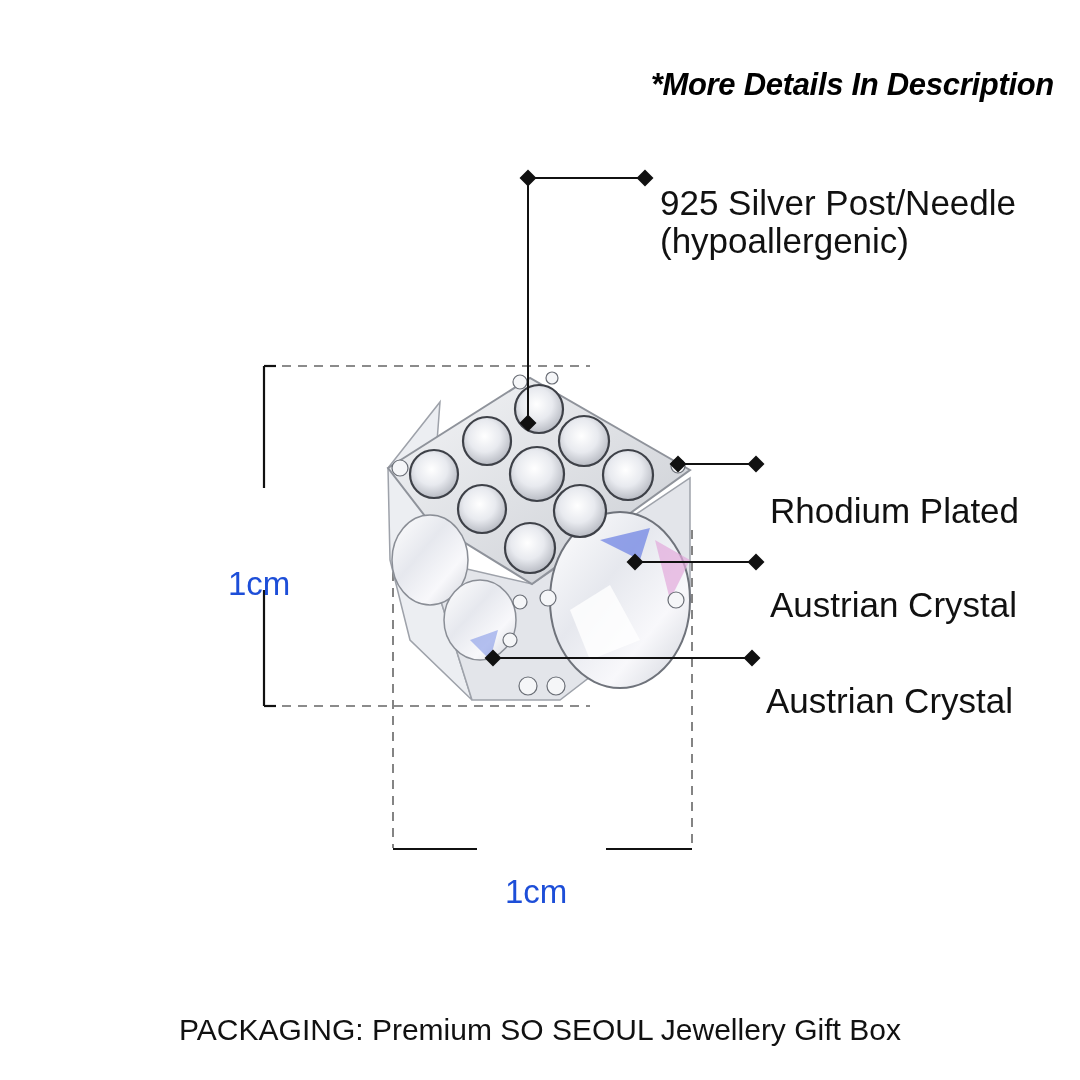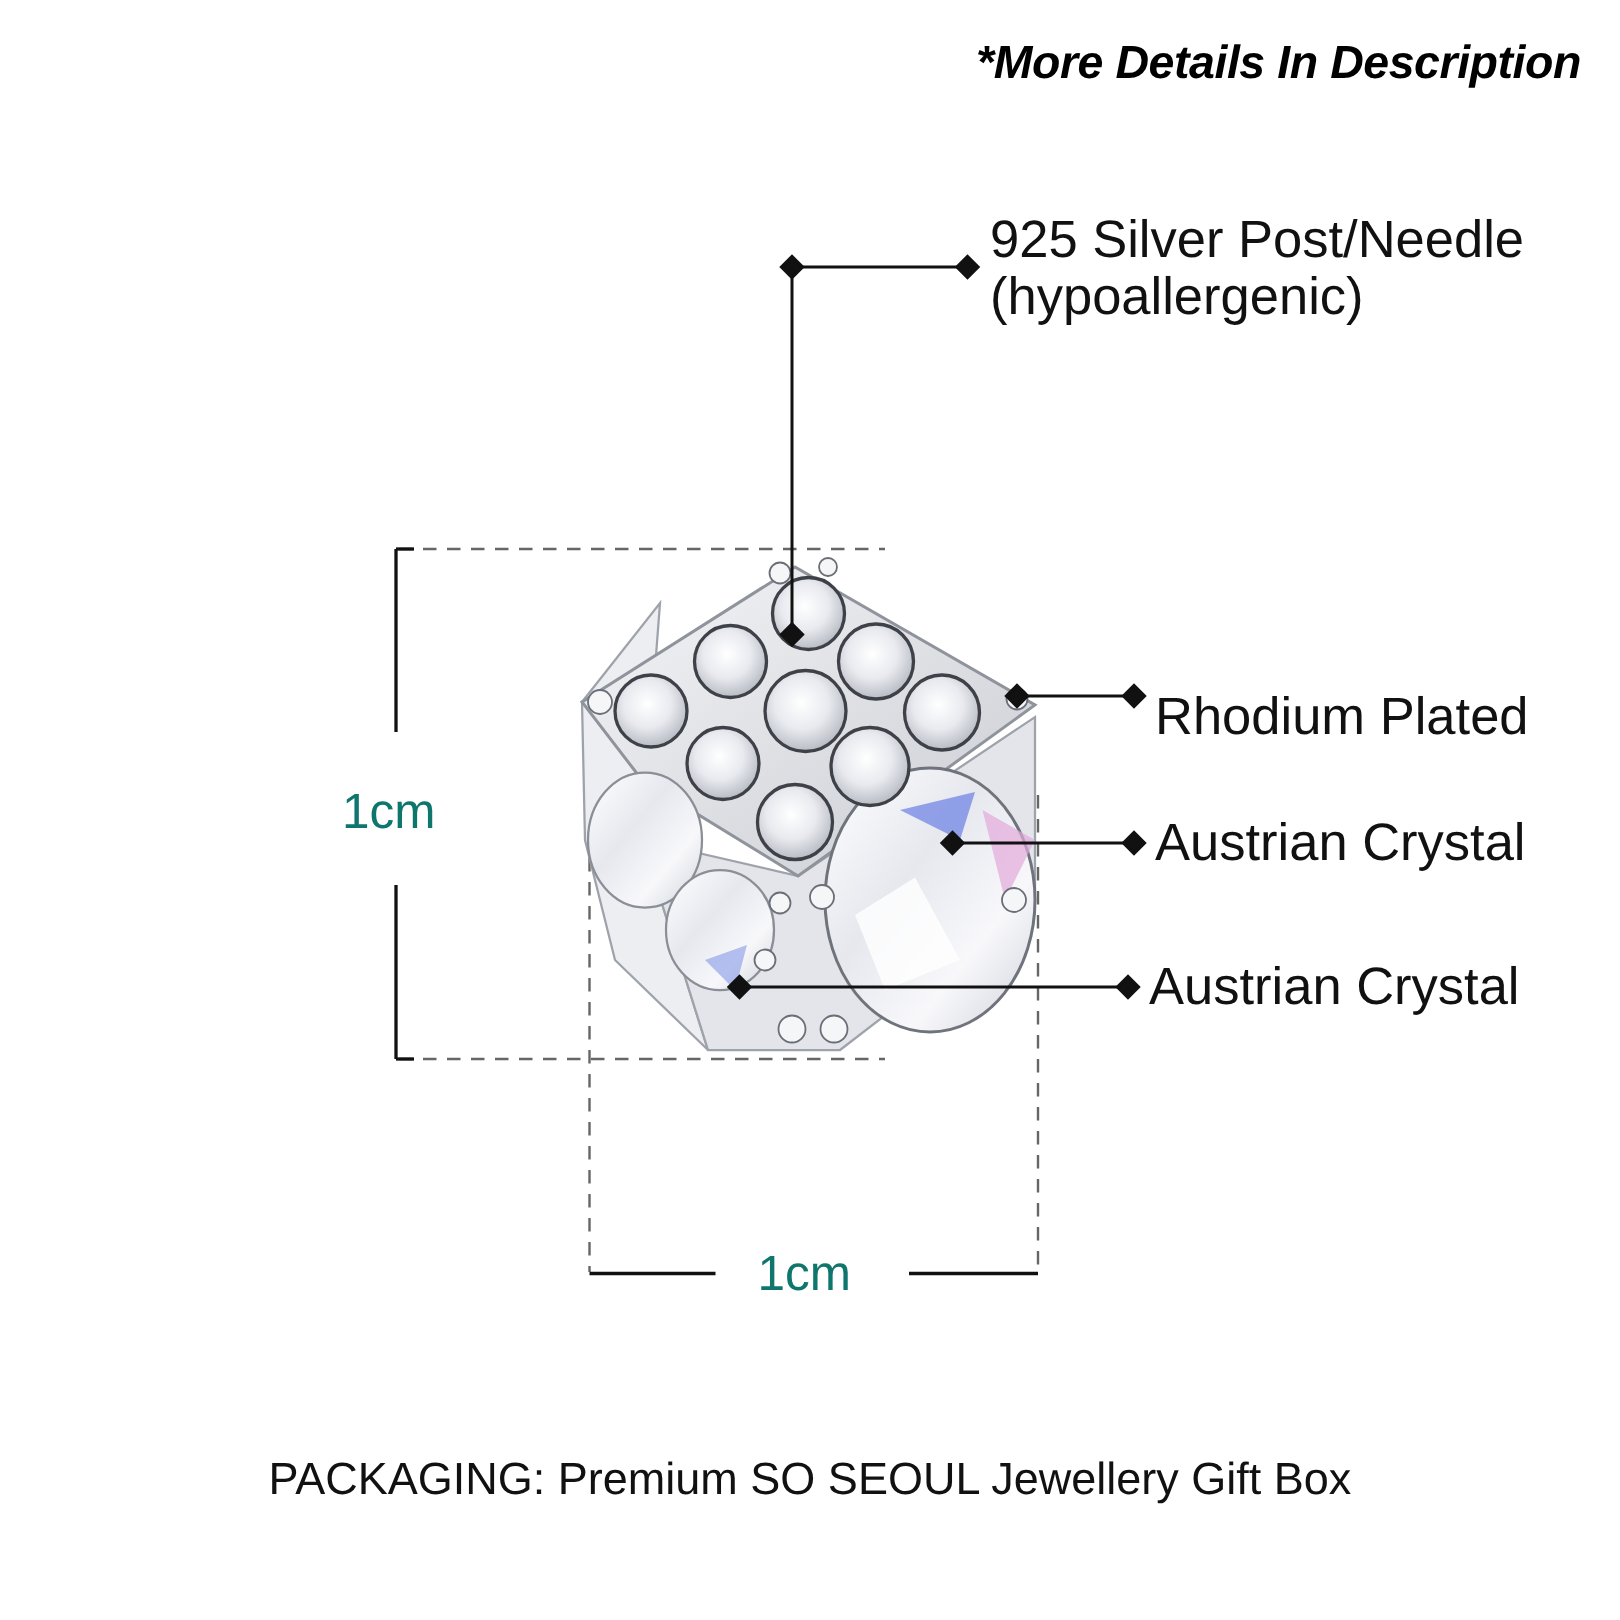--- a/index.html
+++ b/index.html
@@ -1,21 +1,21 @@
 <!DOCTYPE html>
 <html><head>
 <meta charset="utf-8">
 <style>
   html, body { margin:0; padding:0; background:#ffffff; }
   body { width:1080px; height:1080px; position:relative; overflow:hidden;
          font-family:"Liberation Sans", sans-serif; color:#111; }
-  .abs { position:absolute; }
+  .abs { position:absolute;margin-top:43px; }
   .note { right:26px; top:24px; font-size:31px; font-weight:bold; font-style:italic; color:#000; letter-spacing:-0.3px; }
   .label { font-size:35px; color:#111; white-space:nowrap; line-height:38px; }
-  .dim { font-size:33px; color:#0f766e; }
+  .dim { font-size:33px; color:#1d4ed8; }
   .pkg { left:0; width:1080px; text-align:center; top:970px; font-size:30px; color:#111; }
   svg.overlay { position:absolute; left:0; top:0; }
 </style>
 </head>
 <body>
 
 <div class="abs note">*More Details In Description</div>
 
 <svg class="overlay" width="1080" height="1080" viewBox="0 0 1080 1080">
   <defs>
@@ -116,20 +116,20 @@
     <line x1="493" y1="658" x2="752" y2="658"></line>
     <rect x="488" y="653" width="10" height="10" transform="rotate(45 493 658)"></rect>
     <rect x="747" y="653" width="10" height="10" transform="rotate(45 752 658)"></rect>
   </g>
 </svg>
 
 <div class="abs label" style="left:660px; top:141px;">
   <div>925 Silver Post/Needle</div>
   <div>(hypoallergenic)</div>
 </div>
-<div class="abs label" style="left:770px; top:459px;">Rhodium Plated</div>
+<div class="abs label" style="left:770px; top:449px;">Rhodium Plated</div>
 <div class="abs label" style="left:770px; top:543px;">Austrian Crystal</div>
 <div class="abs label" style="left:766px; top:639px;">Austrian Crystal</div>
 
 <div class="abs dim" style="left:228px; top:522px;">1cm</div>
 <div class="abs dim" style="left:505px; top:830px;">1cm</div>
 
 <div class="abs pkg">PACKAGING: Premium SO SEOUL Jewellery Gift Box</div>
 
 </body></html>

